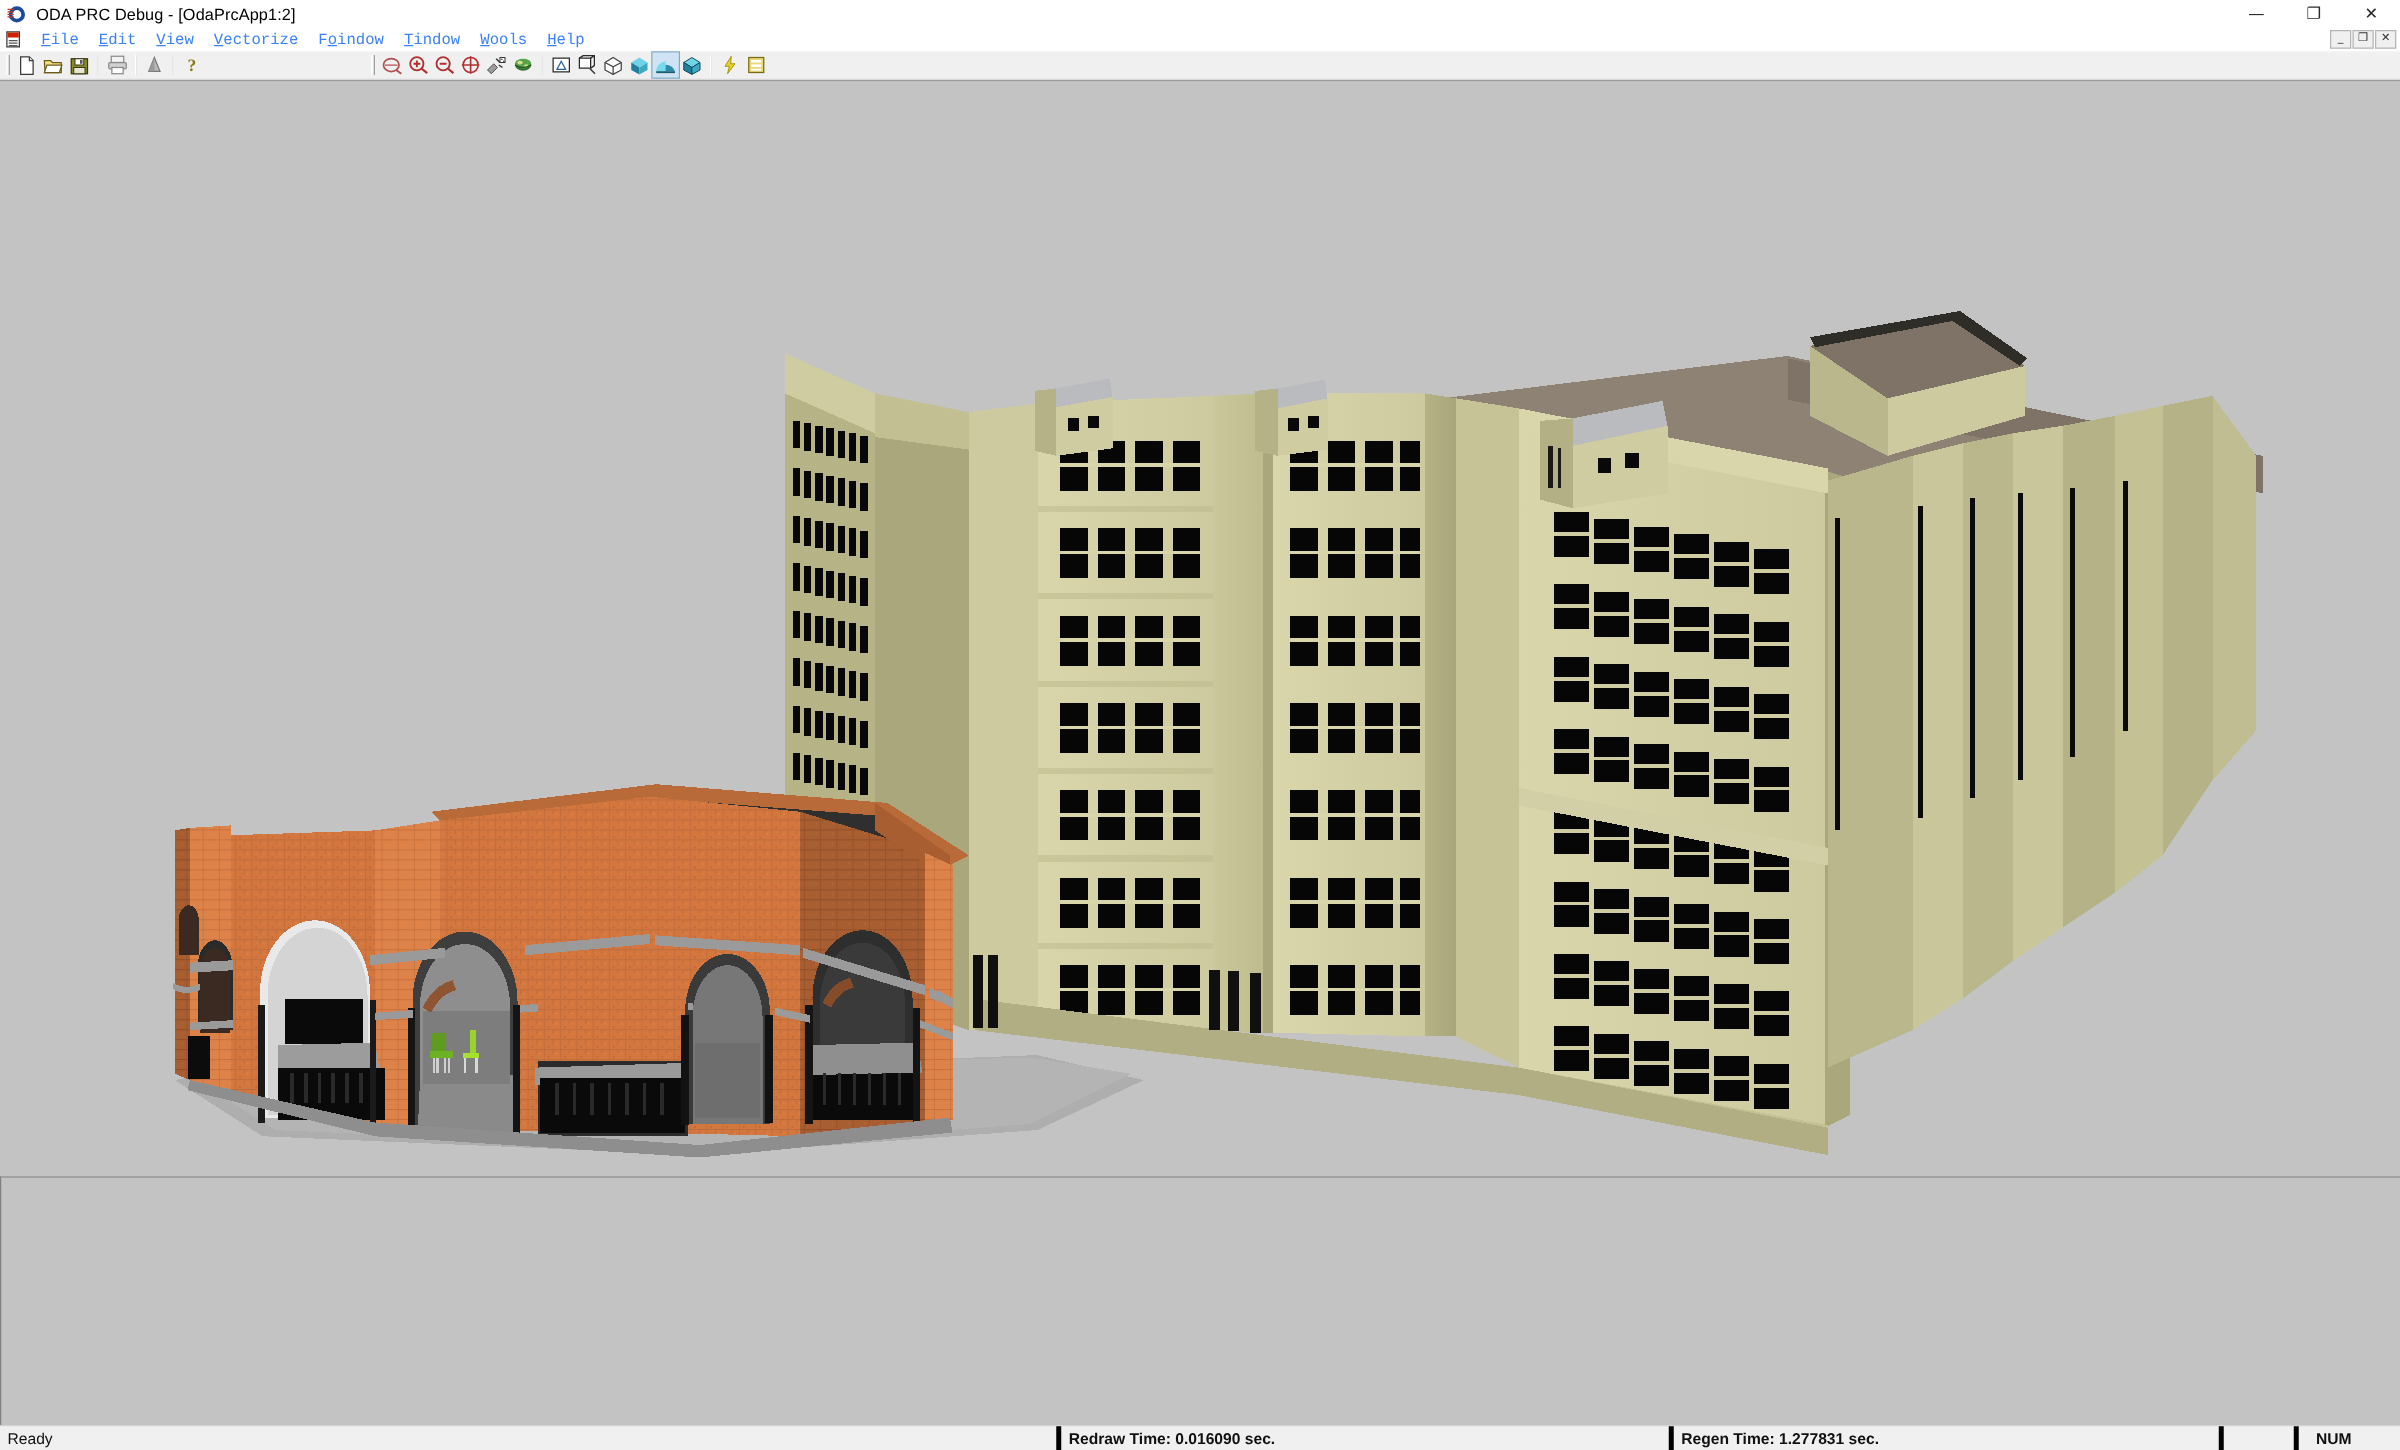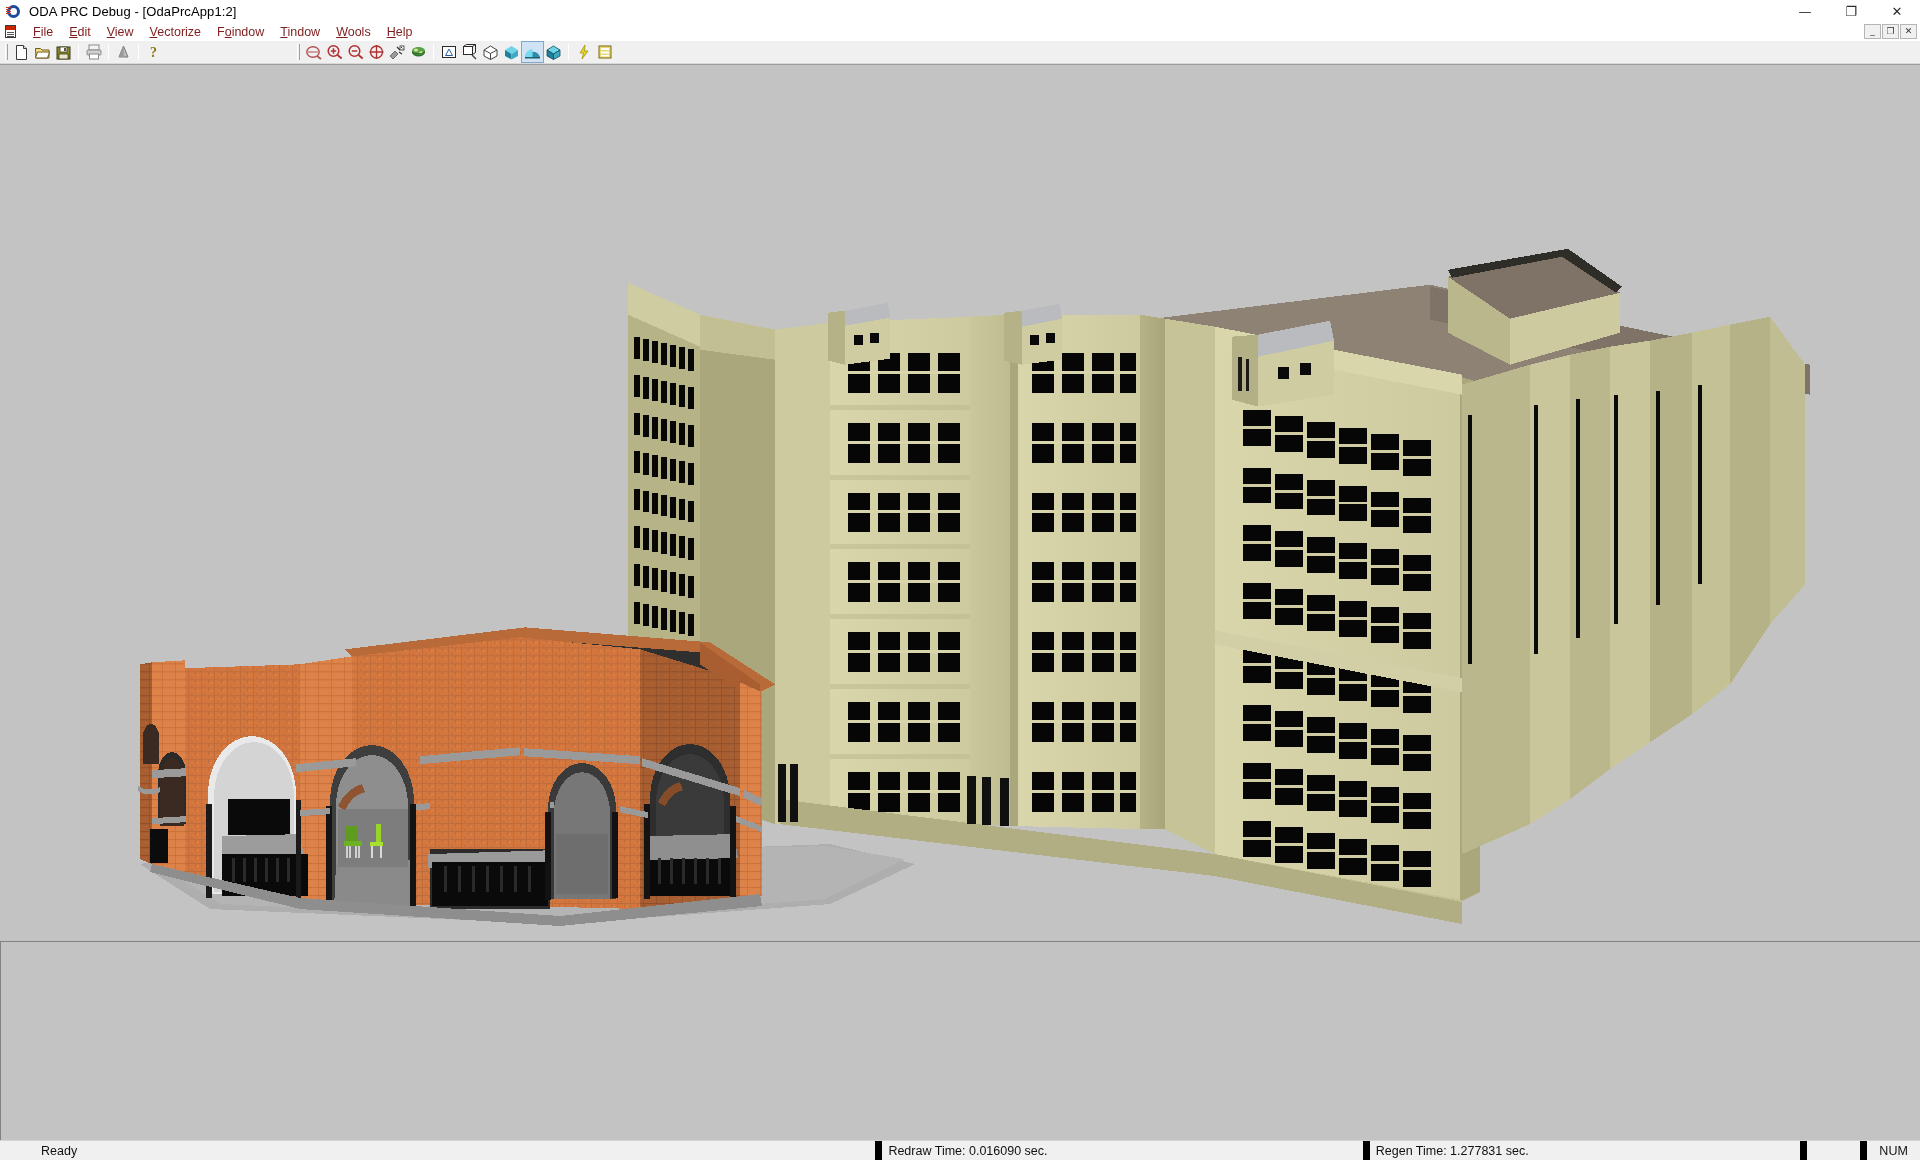--- a/index.html
+++ b/index.html
@@ -76,24 +76,25 @@
   }
   #doc-icon .hdr {
     position: absolute; left: 2px; top: 1px; width: 9px; height: 4px;
     background: #cc2200;
   }
   #doc-icon .ln {
     position: absolute; left: 3px; width: 7px; height: 1px; background: #555;
   }
   #menubar .menu-item {
     font-size: 12.5px;
-    color: #7f1d1d;
+    color: #3b82f6;
     padding: 1px 8px;
     white-space: nowrap;
     cursor: default;
+    font-family: Liberation Mono, monospace;
   }
   #menubar .menu-item u { text-decoration: underline; }
 
   #mdi-controls {
     position: absolute; right: 3px; top: 1px;
     display: flex; gap: 1px;
   }
   #mdi-controls .mbtn {
     width: 17px; height: 15px;
     border: 1px solid #b5b5b5;
@@ -157,29 +158,28 @@
   #statusbar {
     position: absolute;
     left: 0; bottom: 0;
     width: 1920px;
     height: 20px;
     background: #f0f0f0;
     border-top: 1px solid #d3d3d3;
     display: flex;
     font-size: 12.5px;
     color: #111;
-    padding-left: 35px;
   }
   #statusbar .pane {
     height: 20px;
     display: flex; align-items: center;
     padding: 0 6px;
     white-space: nowrap;
   }
-  #statusbar .pane.sep { border-left: 7px solid #000000; }
+  #statusbar .pane.sep { border-left: 4px solid #000000; font-weight: bold; }
   #st-ready { width: 845px; }
   #st-redraw { width: 490px; justify-content: flex-start; padding-left: 10px;}
   #st-regen  { width: 440px; justify-content: flex-start; padding-left: 10px;}
   #st-spacer { width: 60px; }
   #st-num    { width: 60px; justify-content: center; }
 </style>
 </head>
 <body>
 
 <div id="titlebar">

